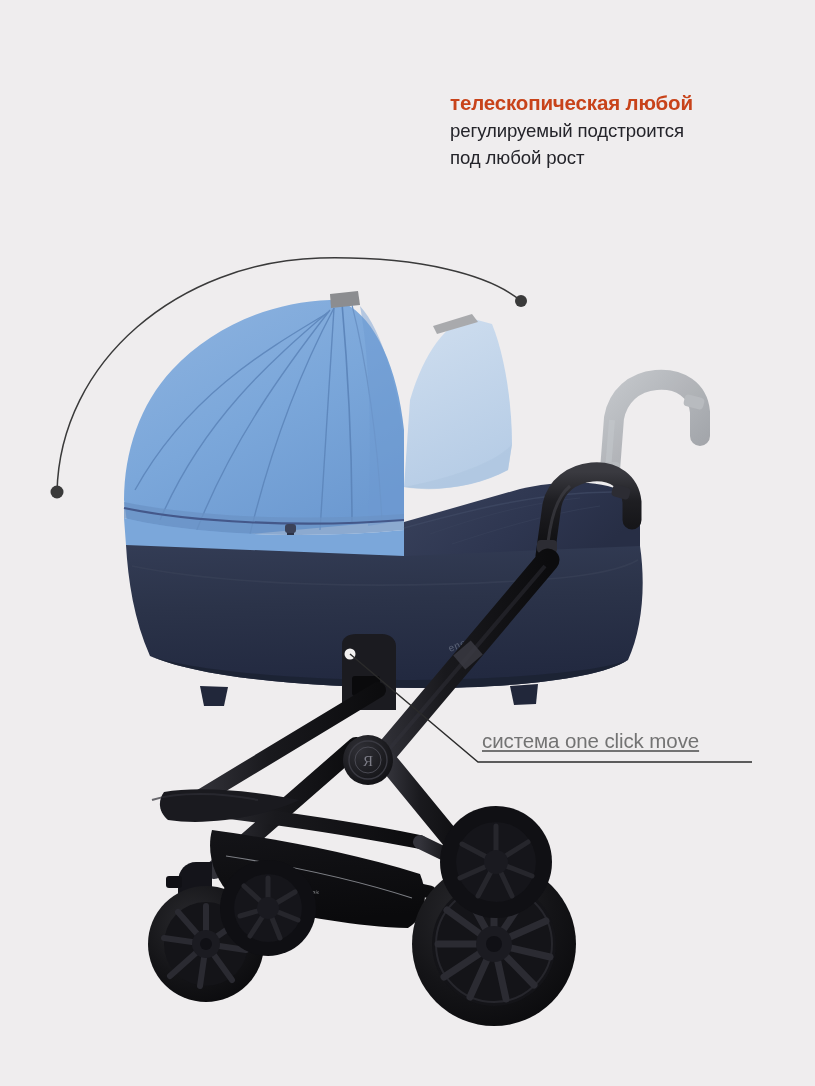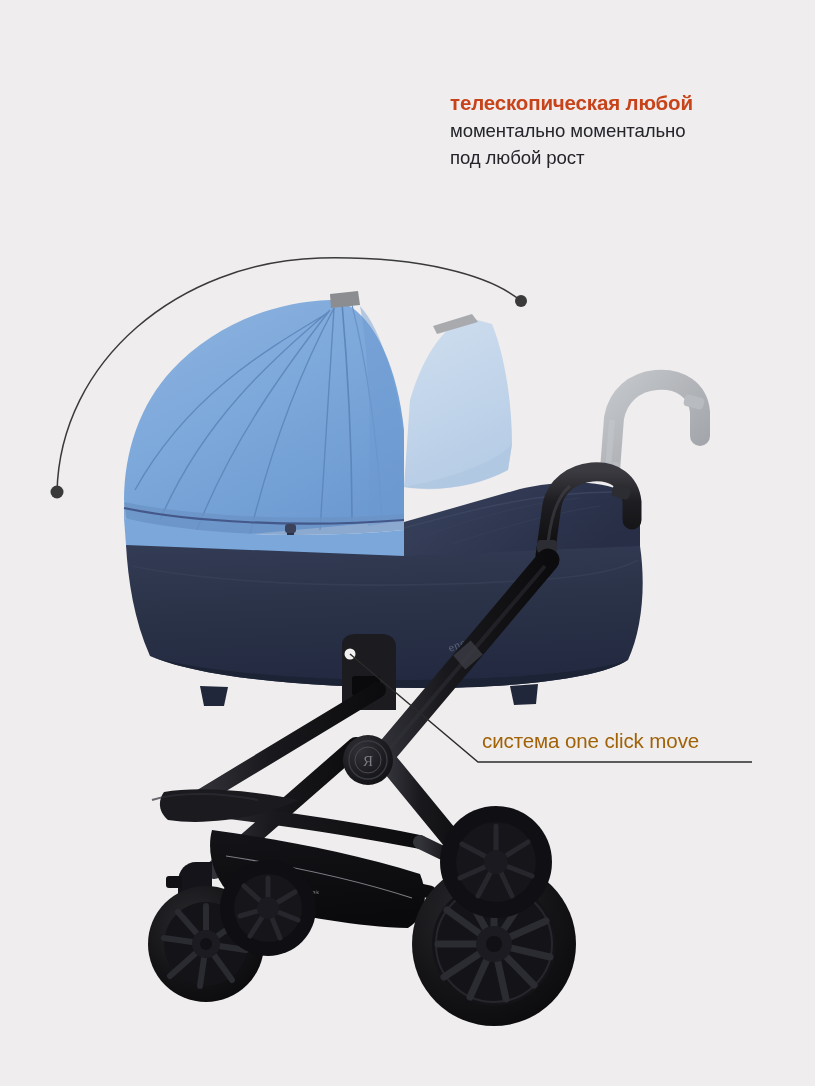--- a/index.html
+++ b/index.html
@@ -39,23 +39,24 @@
   }
   #feature-hood  { left: 47px;  top: 89px; }
   #feature-handle{ left: 450px; top: 89px; }
 
   
   #caption-oneclick {
     position: absolute;
     left: 482px;
     top: 729px;
     font-size: 20.5px;
-    color: #a16207;
+    color: #737373;
     letter-spacing: -0.1px;
     white-space: nowrap;
+    text-decoration: underline;
   }
 
   
   #stage {
     position: absolute;
     left: 0; top: 0;
     width: 815px;
     height: 1086px;
   }
 </style>
@@ -337,19 +338,19 @@
     </g>
 
     <g>
       <path d="M 350 654 L 478 762 L 752 762" fill="none" stroke="#2b2b2b" stroke-width="1.4"></path>
     </g>
   </svg>
 
 
   <div class="feature-block" id="feature-handle">
     <div class="feature-title">телескопическая любой</div>
-    <div class="feature-desc">моментально моментально</div>
+    <div class="feature-desc">регулируемый подстроится</div>
     <div class="feature-desc">под любой рост</div>
   </div>
 
   <div id="caption-oneclick">система one click move</div>
 
 </div>
 
 </body></html>

